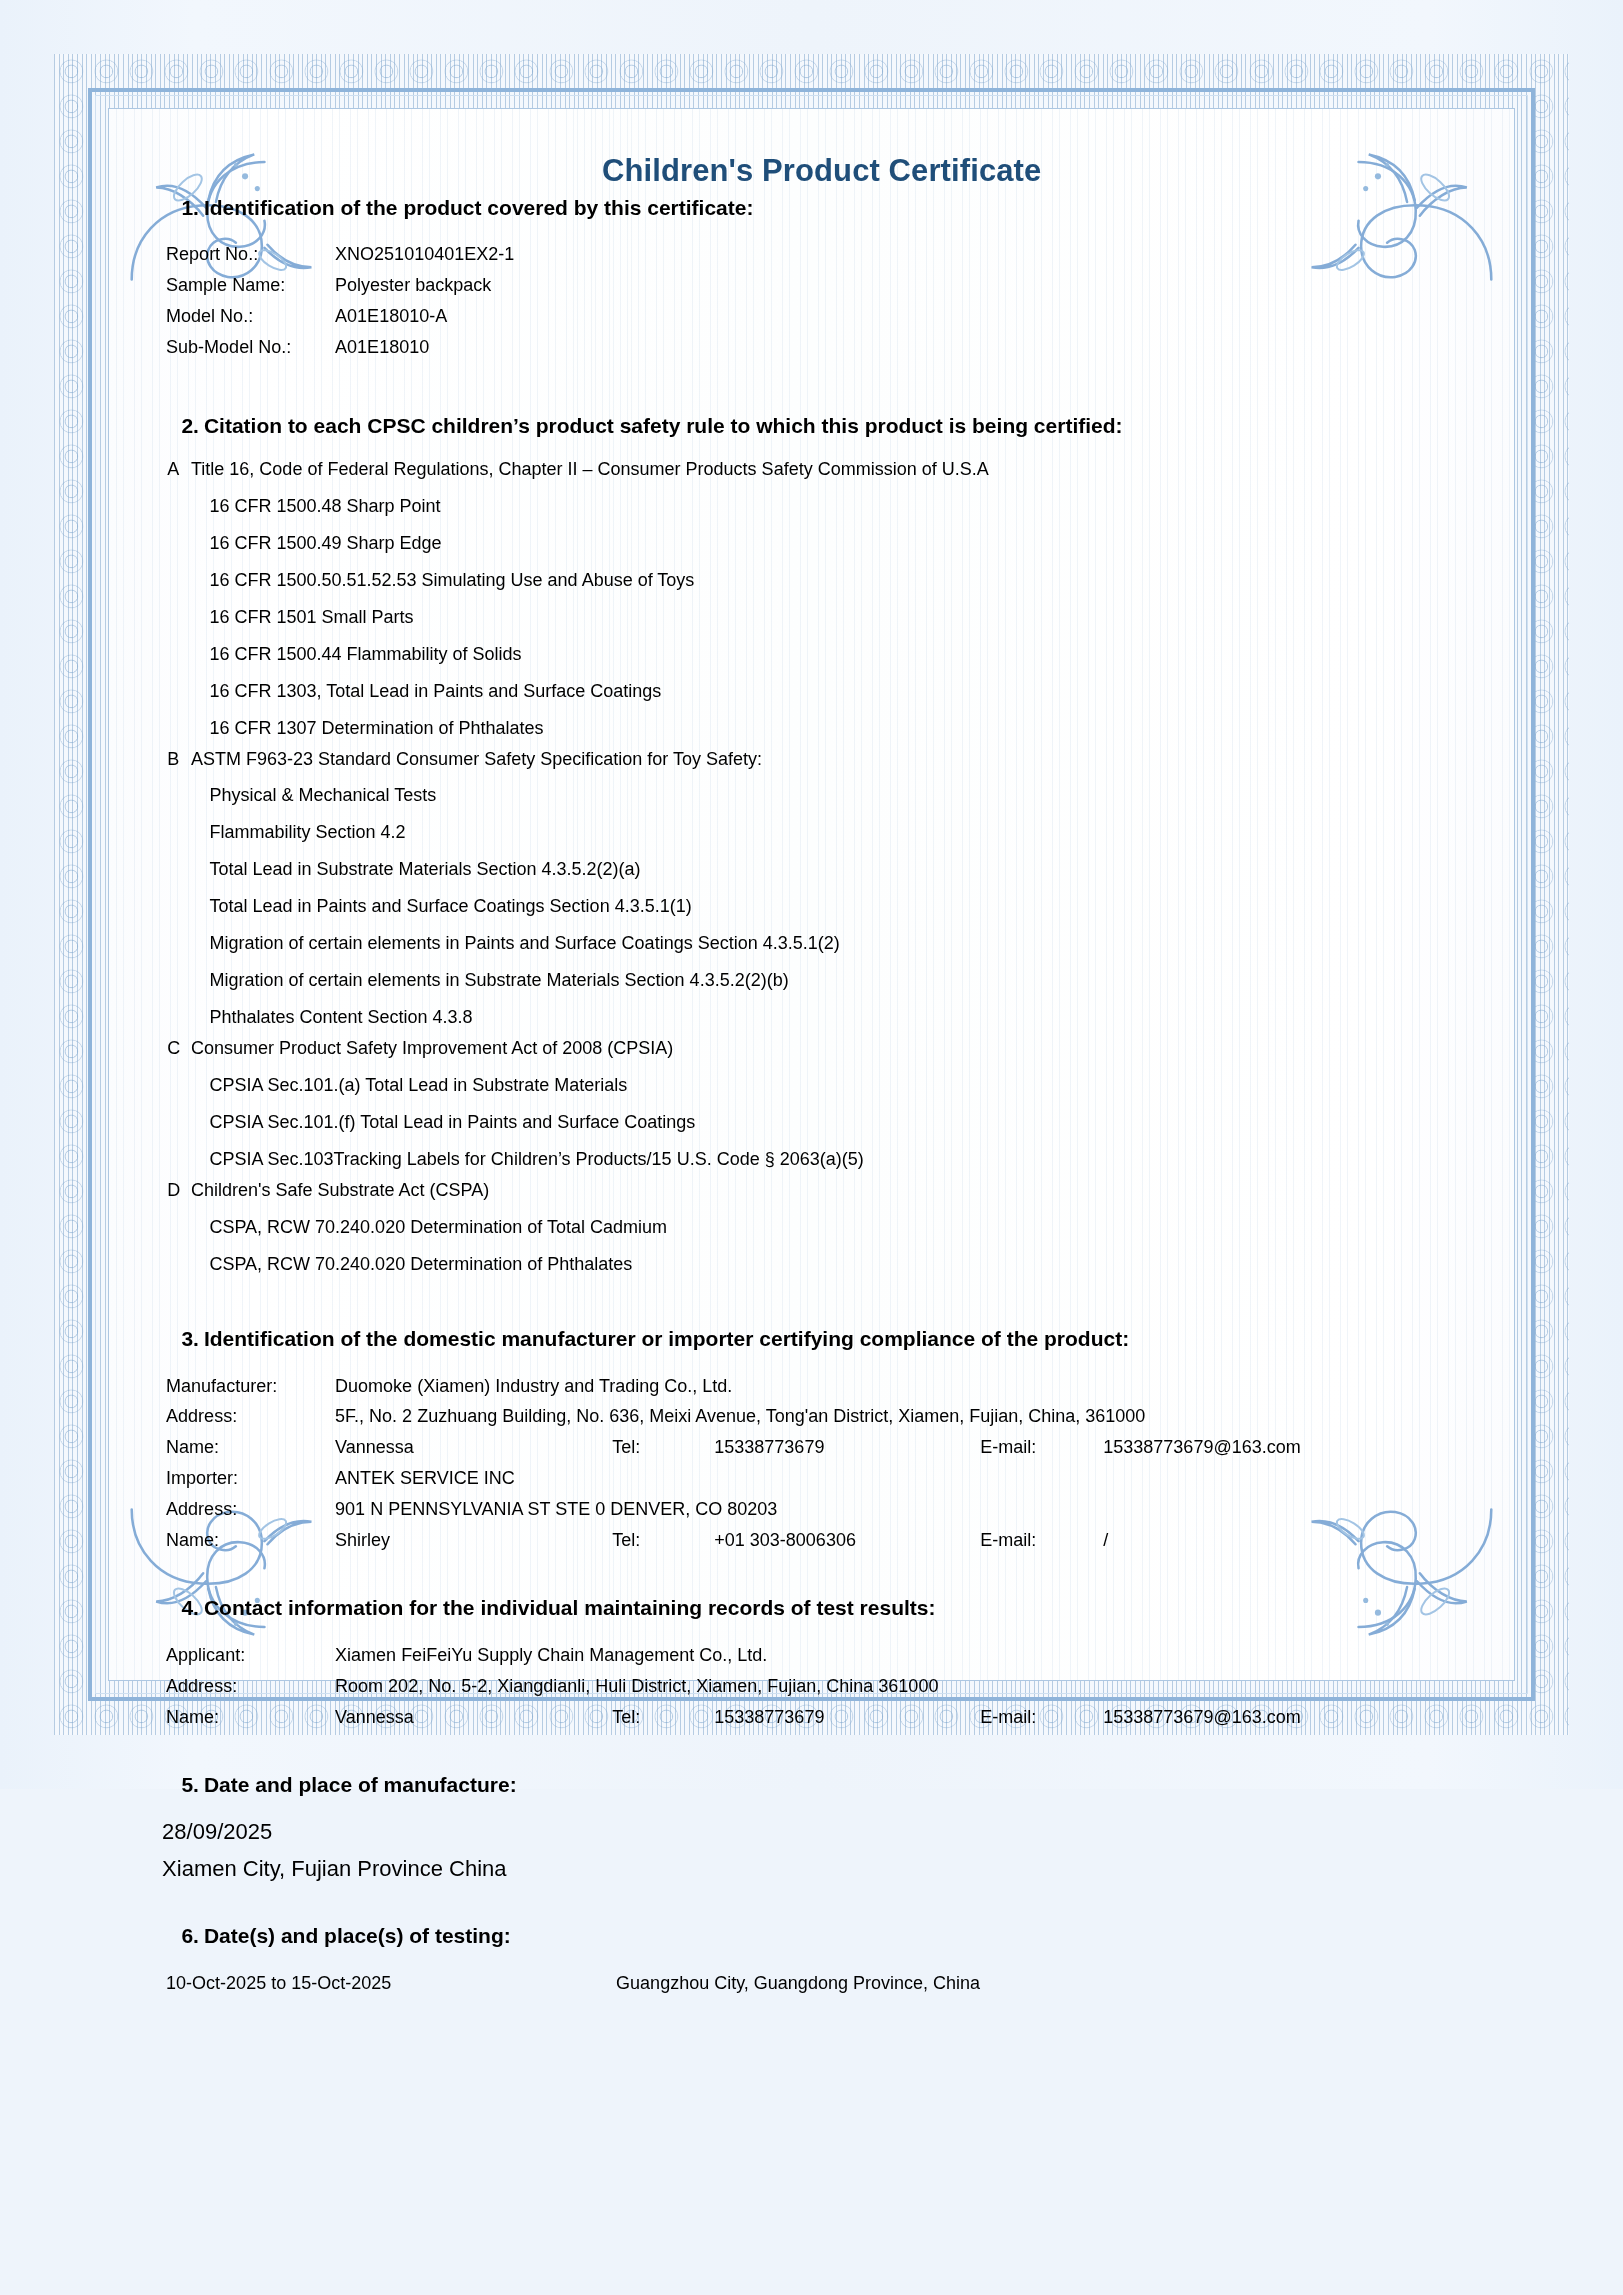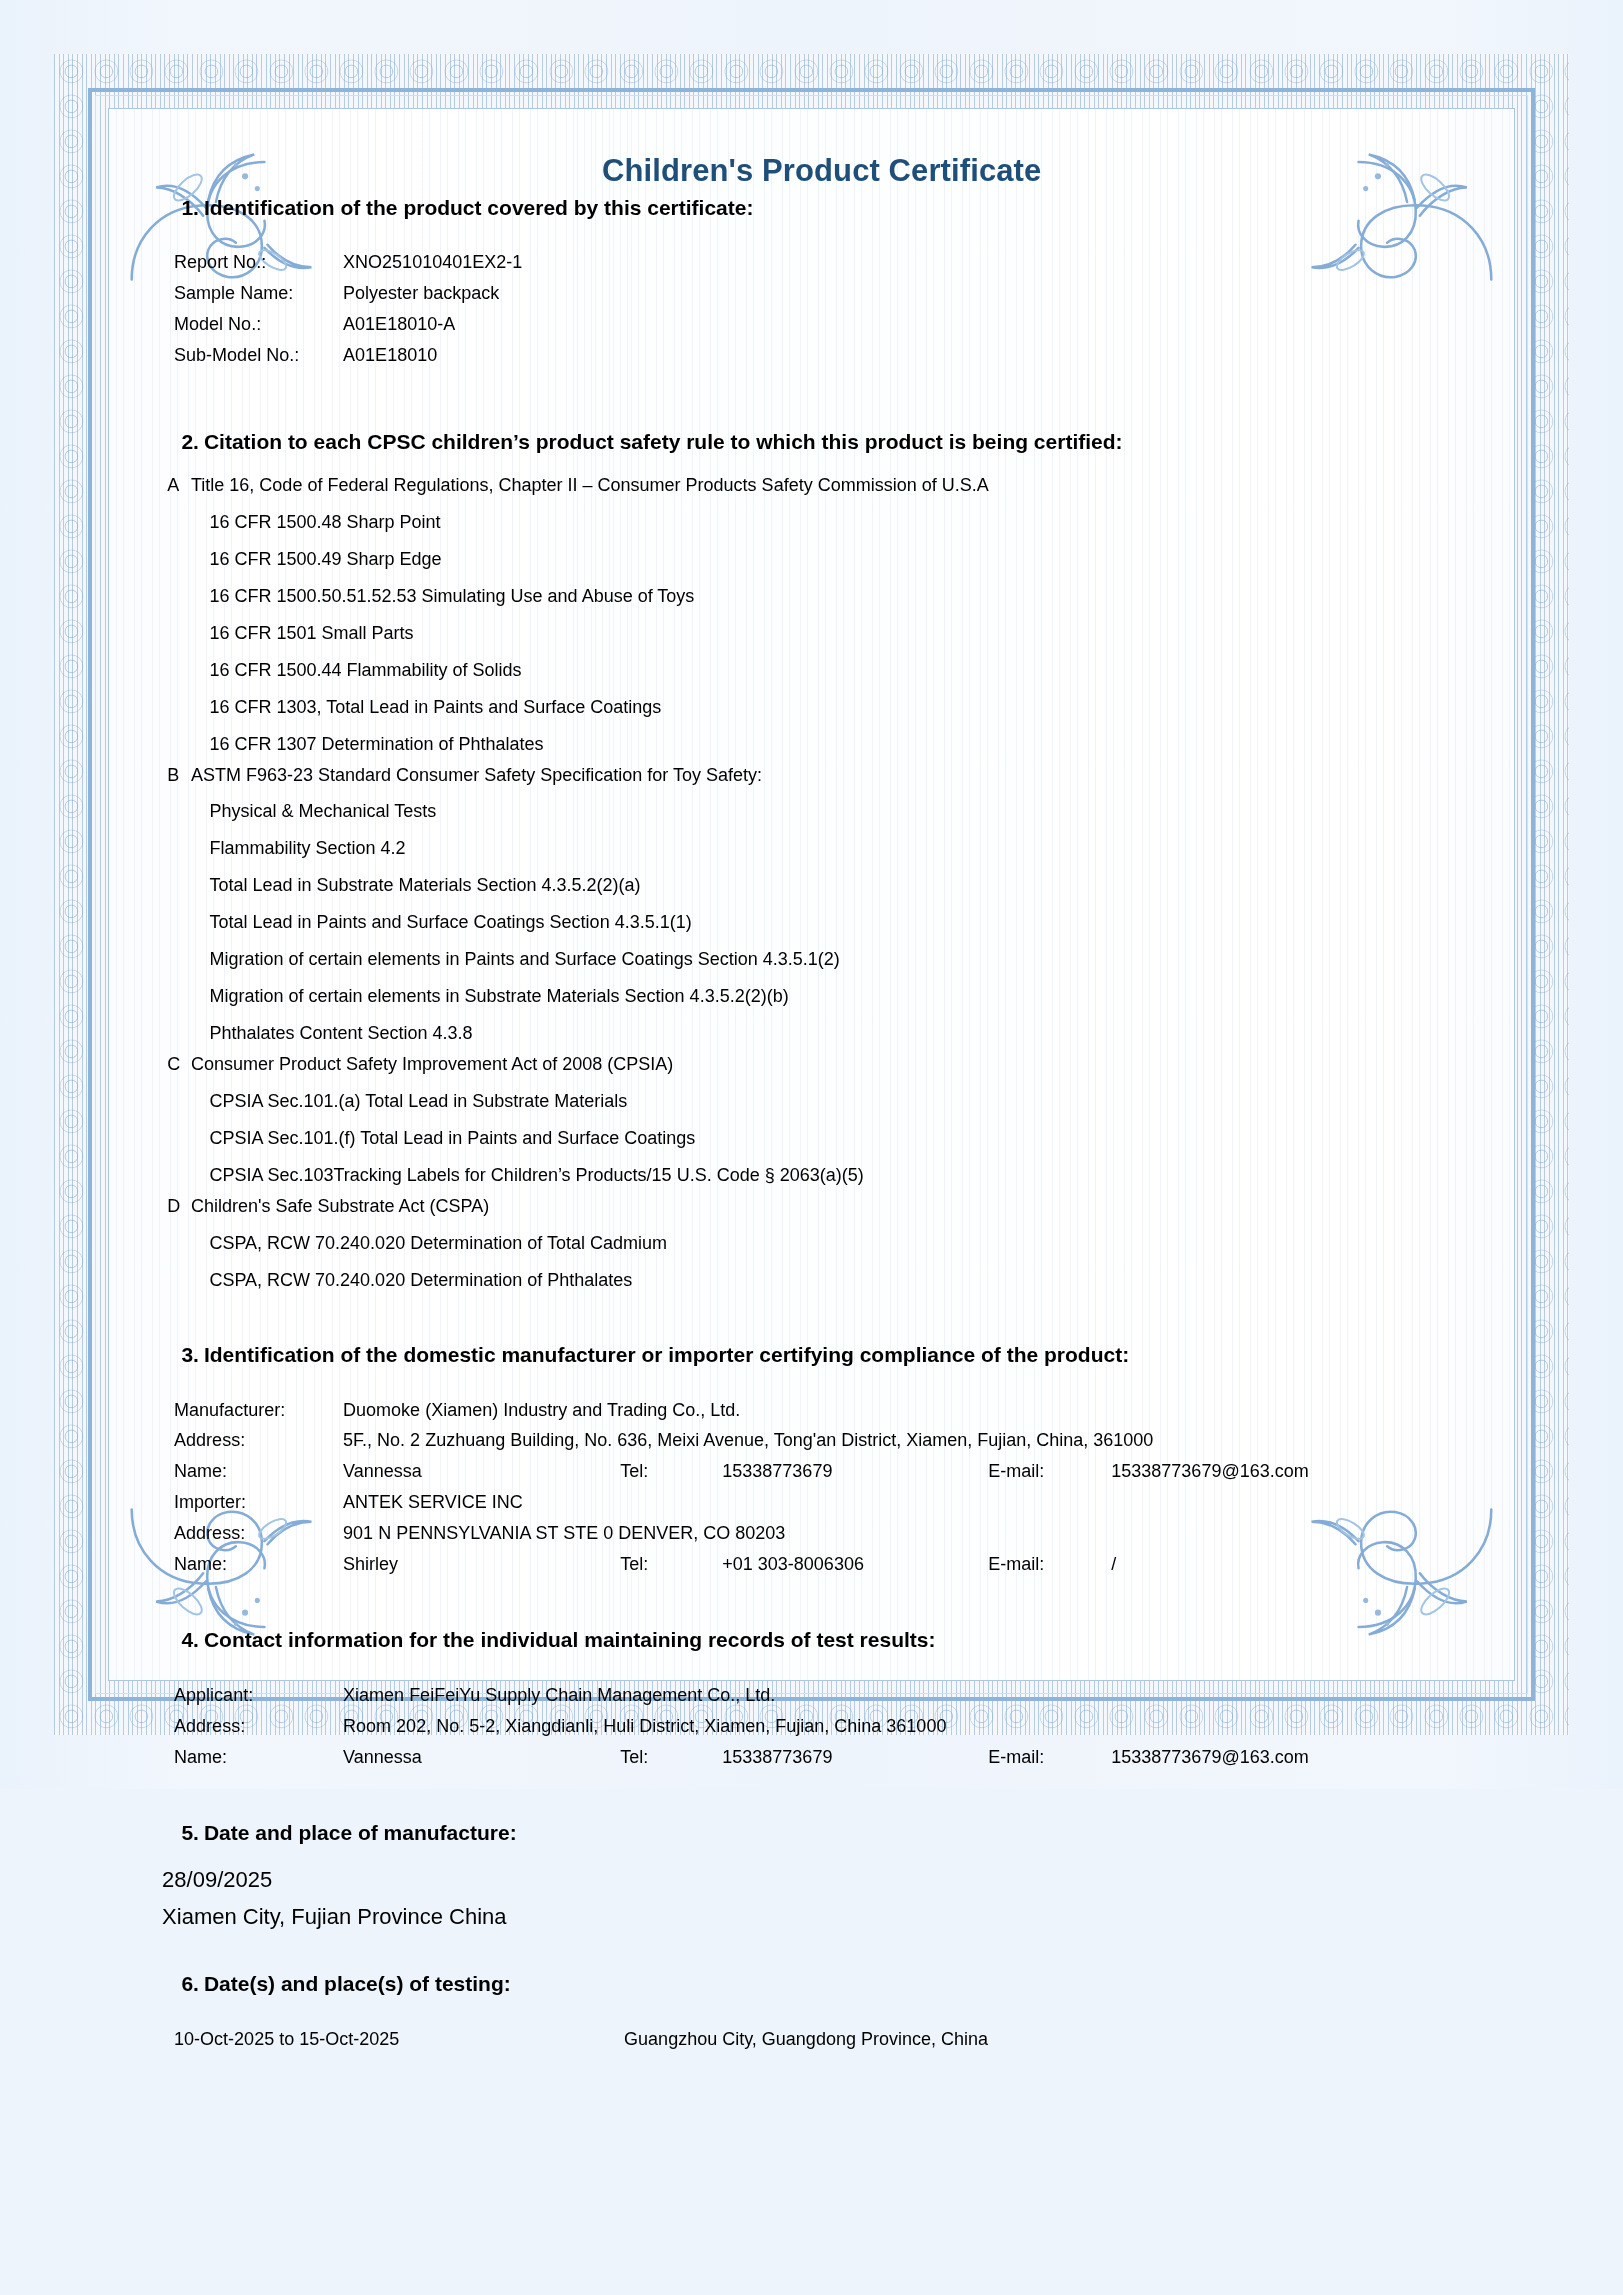--- a/index.html
+++ b/index.html
@@ -119,21 +119,21 @@
     color:#000;
     margin:4px;
     padding:0 0 0 19.4px;
     line-height:1.36;
     white-space:nowrap;
   }
   .section-head .num{display:inline-block;min-width:22.5px;}
 
   .kv-table{
     border-collapse:collapse;
-    margin:12px;
+    margin:4px;
     padding:0;
   }
   .kv-table td{
     font-size:18px;
     color:#000;
     padding:0;
     line-height:1.72;
     vertical-align:top;
     white-space:nowrap;
   }

